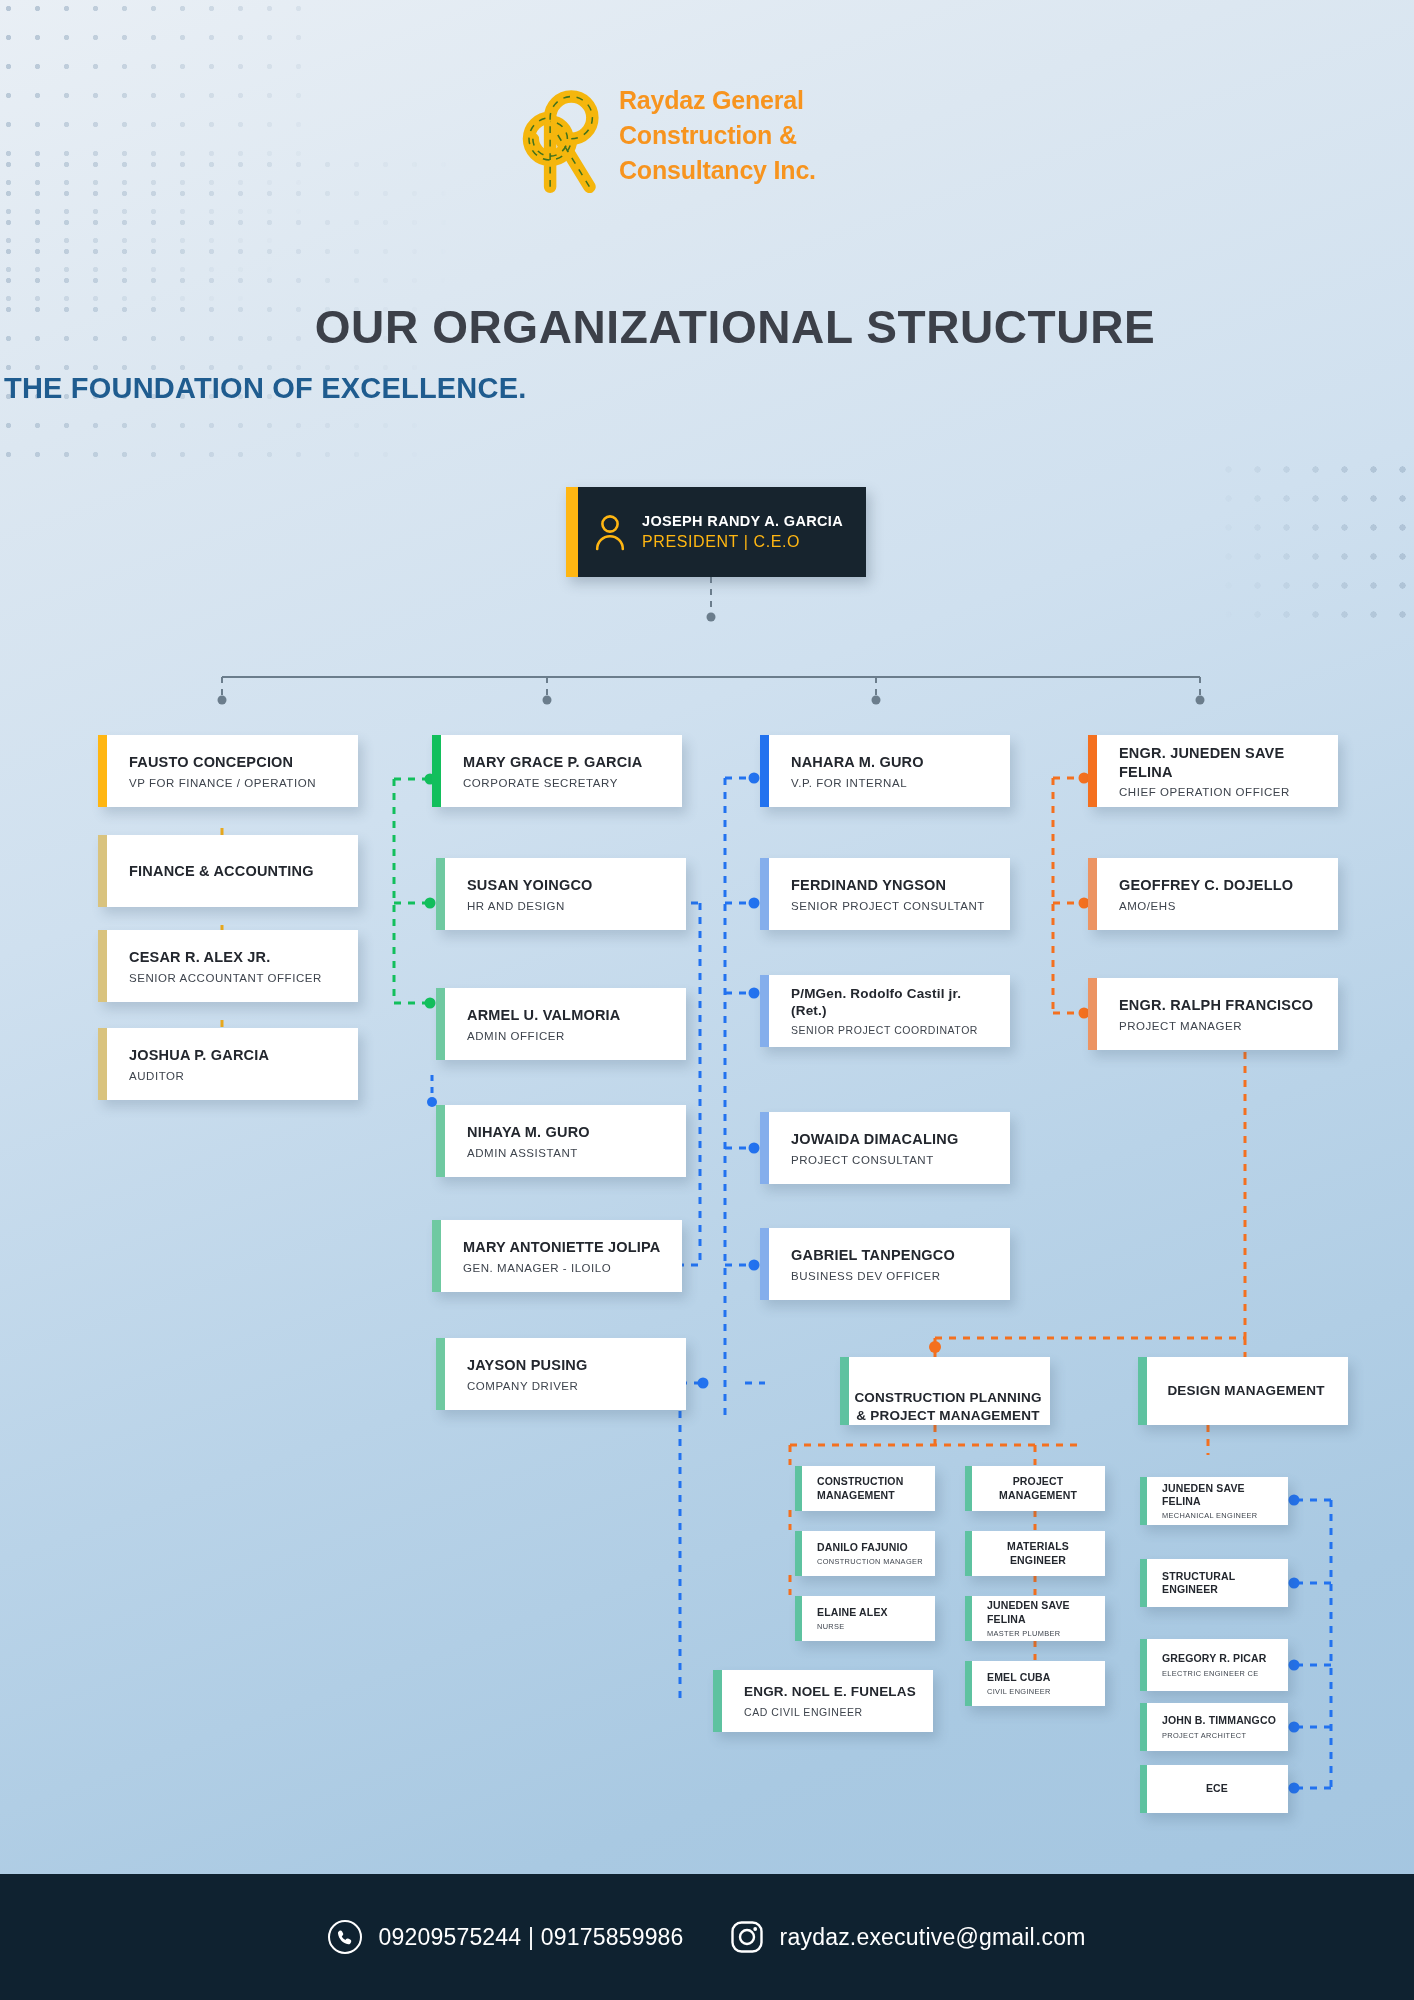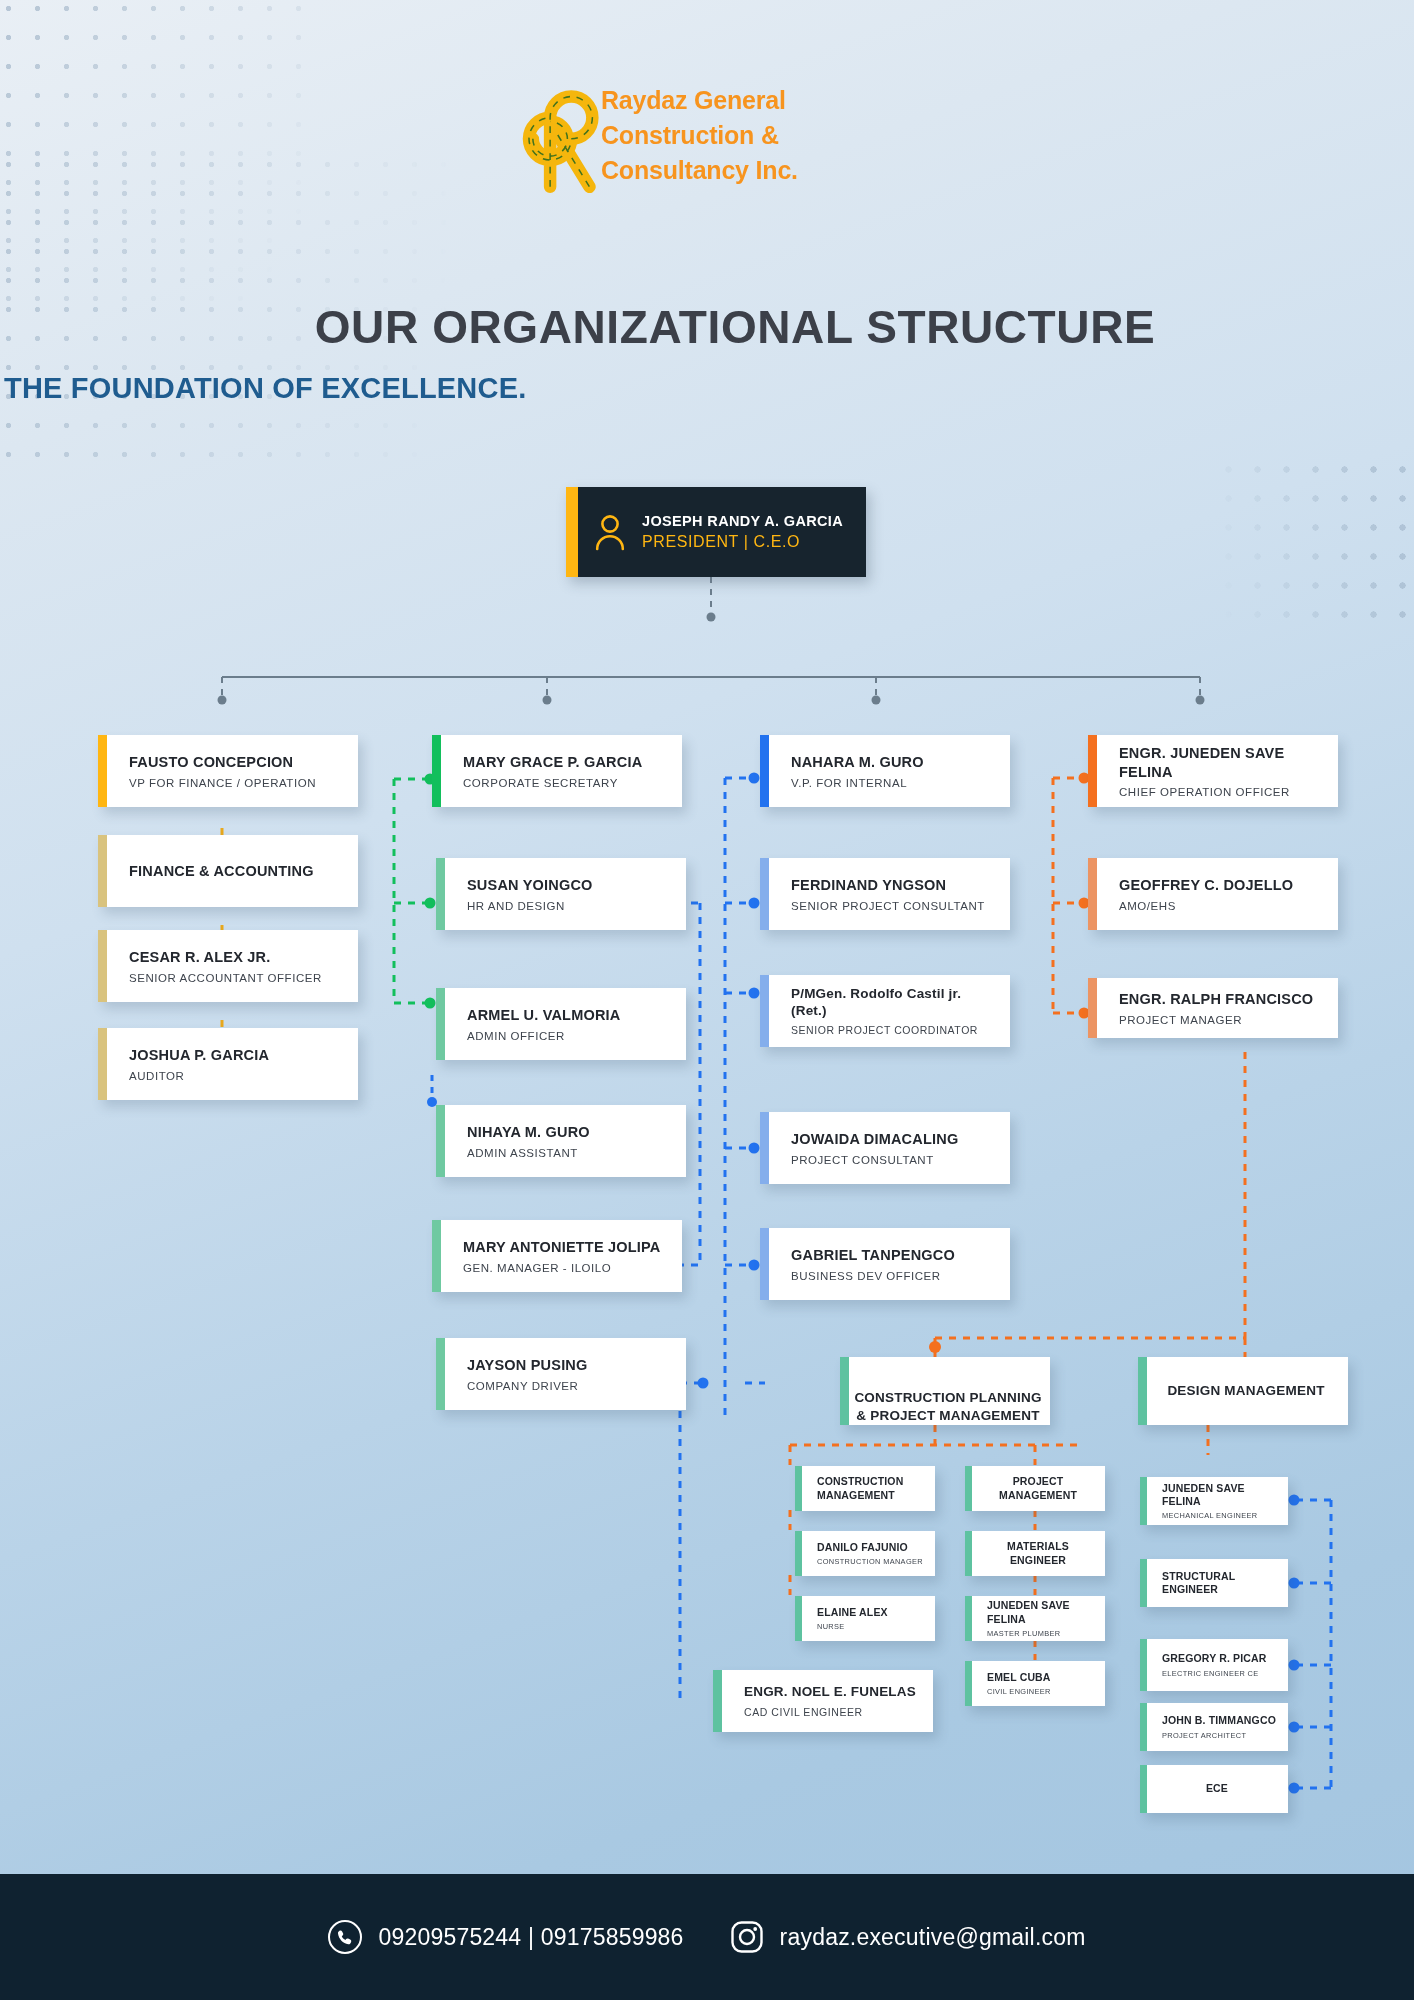--- a/index.html
+++ b/index.html
@@ -24,21 +24,21 @@
   #dots-left { left:-6px; top:150px; width:620px; height:330px;
      -webkit-mask-image: linear-gradient(95deg, rgba(0,0,0,.85) 2%, rgba(0,0,0,0) 72%);
      mask-image: linear-gradient(95deg, rgba(0,0,0,.85) 2%, rgba(0,0,0,0) 72%); }
   #dots-right { right:0px; top:455px; width:200px; height:180px;
      background-image: radial-gradient(circle, rgba(150,172,193,0.55) 3px, rgba(0,0,0,0) 3.3px);
      background-size: 29px 29px;
      -webkit-mask-image: linear-gradient(260deg, rgba(0,0,0,.95) 18%, rgba(0,0,0,0) 95%);
      mask-image: linear-gradient(260deg, rgba(0,0,0,.95) 18%, rgba(0,0,0,0) 95%); }
 
   
-  #brand { position:absolute; left:505px; top:75px; width:420px; display:flex; align-items:center; }
+  #brand { position:absolute; left:505px; top:75px; width:420px; display:flex; align-items:center; gap:18px;}
   #logo { width:96px; height:120px; flex:0 0 96px; }
   #brand-text { color:#f7941e; font-weight:bold; font-size:25px; line-height:1.40; letter-spacing:-0.2px;}
 
   #page-title { position:absolute; top:300px; left:0; width:1414px; text-align:center;
      font-size:46px; font-weight:bold; letter-spacing:0.6px; color:#3c4049;margin-left:28px; }
   #page-subtitle { position:absolute; top:372px; left:4px; width:1414px; text-align:left;
      font-size:29px; font-weight:bold; letter-spacing:0.2px; color:#1f5c8f; }
 
   
   #ceo-card { position:absolute; left:566px; top:487px; width:300px; height:90px;
@@ -353,21 +353,21 @@
     <div class="rl">CHIEF OPERATION OFFICER</div>
   </div>
 </div>
 <div class="card" style="left:1088px;top:858px;width:250px;height:72px;">
   <div class="bar" style="background:#ec9463;"></div>
   <div class="txt">
     <div class="nm">GEOFFREY C. DOJELLO</div>
     <div class="rl">AMO/EHS</div>
   </div>
 </div>
-<div class="card" style="left:1088px;top:978px;width:250px;height:60px;">
+<div class="card" style="left:1088px;top:978px;width:250px;height:72px;">
   <div class="bar" style="background:#ec9463;"></div>
   <div class="txt">
     <div class="nm">ENGR. RALPH FRANCISCO</div>
     <div class="rl">PROJECT MANAGER</div>
   </div>
 </div>
 
 <div class="card hdr ctr" style="left:840px;top:1357px;width:210px;height:68px;align-items:flex-end;">
   <div class="bar" style="background:#5ec2a0;"></div>
   <div class="txt">

